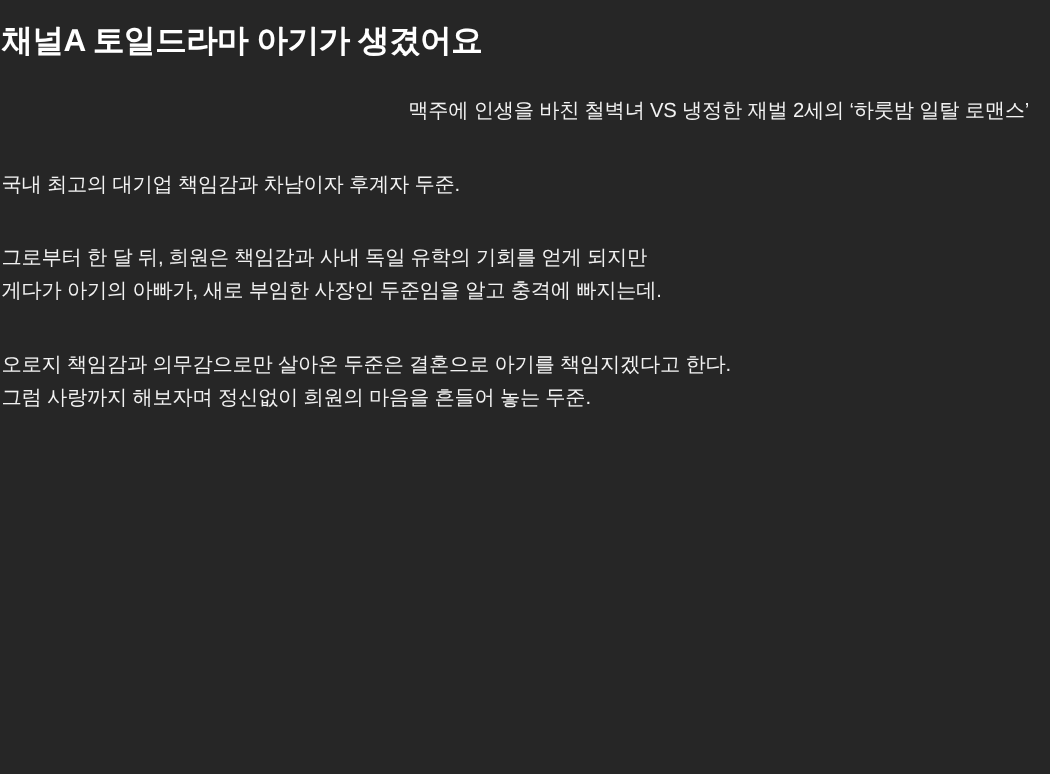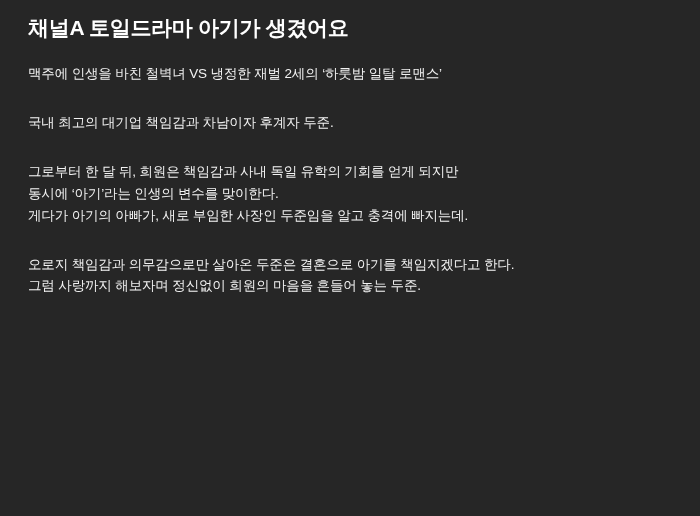--- a/index.html
+++ b/index.html
@@ -11,21 +11,21 @@
     height: 516px;
     background: #262626;
     font-family: "Liberation Sans", sans-serif;
     color: #ffffff;
     overflow: hidden;
   }
   .page {
     box-sizing: border-box;
     width: 700px;
     height: 516px;
-    padding: 14px 14px 0 28px;
+    padding: 14px 14px 0 1px;
   }
   .title {
     font-size: 21px;
     font-weight: bold;
     line-height: 1.3;
     letter-spacing: -0.3px;
     margin: 0 0 22px 0;
     color: #ffffff;
   }
   .block {
@@ -35,40 +35,40 @@
     margin-bottom: 0;
   }
   .line {
     font-size: 13.5px;
     line-height: 1.62;
     color: #f2f2f2;
     white-space: pre-wrap;
     letter-spacing: -0.15px;
   }
   .tagline {
+    text-align: right;
   }
 </style>
 </head>
 <body>
 
 <div class="page">
   <h1 class="title">채널A 토일드라마 아기가 생겼어요</h1>
 
   <div class="block tagline">
     <div class="line">맥주에 인생을 바친 철벽녀 VS 냉정한 재벌 2세의 ‘하룻밤 일탈 로맨스’</div>
   </div>
 
   <div class="block">
     <div class="line">국내 최고의 대기업 책임감과 차남이자 후계자 두준.</div>
   </div>
 
 
   <div class="block">
     <div class="line">그로부터 한 달 뒤, 희원은 책임감과 사내 독일 유학의 기회를 얻게 되지만</div>
-    <div class="line">동시에 ‘아기’라는 인생의 변수를 맞이한다.</div>
     <div class="line">게다가 아기의 아빠가, 새로 부임한 사장인 두준임을 알고 충격에 빠지는데.</div>
   </div>
 
   <div class="block">
     <div class="line">오로지 책임감과 의무감으로만 살아온 두준은 결혼으로 아기를 책임지겠다고 한다.</div>
     <div class="line">그럼 사랑까지 해보자며 정신없이 희원의 마음을 흔들어 놓는 두준.</div>
   </div>
 
 </div>
 

